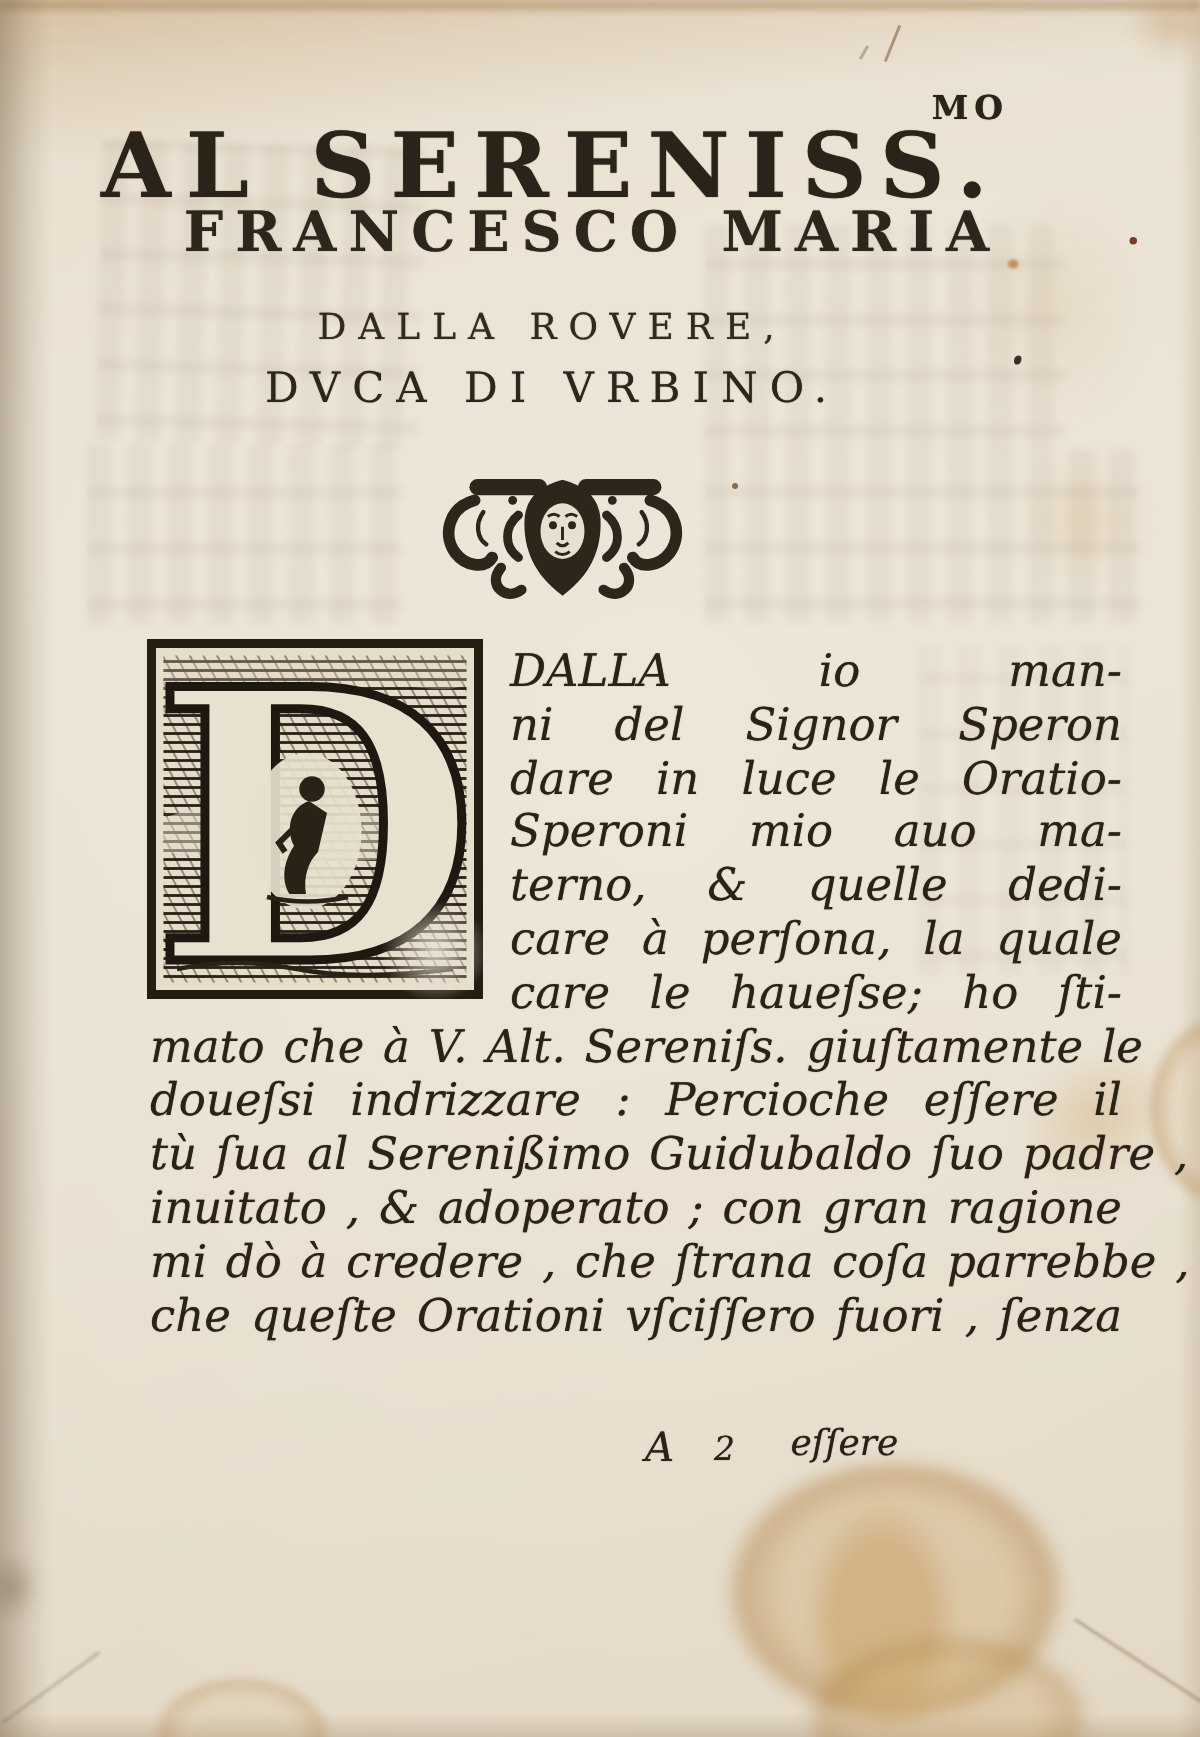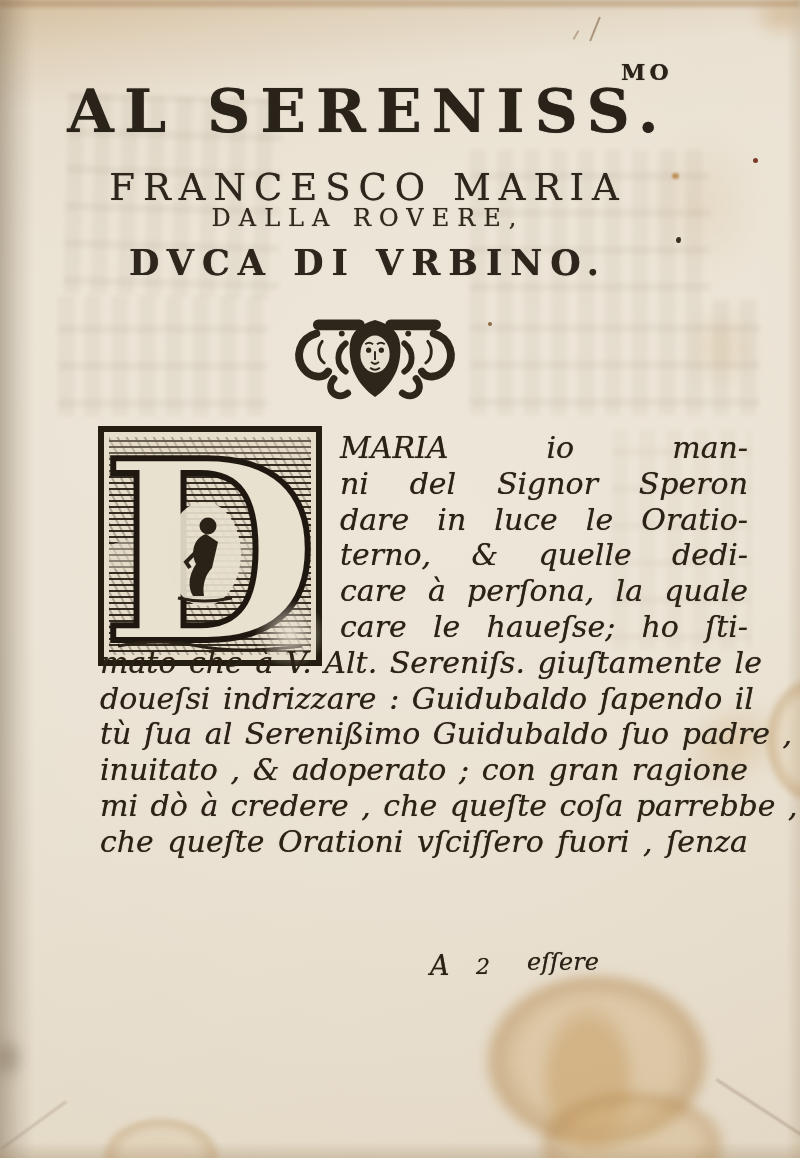--- a/index.html
+++ b/index.html
@@ -61,23 +61,23 @@
   .g3{left:470px;top:300px;width:290px;height:115px;}
   .g4{left:58px;top:296px;width:210px;height:120px;}
   .g5{left:612px;top:430px;width:140px;height:220px;opacity:.32;}
   
   .heading{position:absolute;left:0;top:0;width:736px;text-align:center;}
   .h-line{position:absolute;left:0;width:100%;white-space:nowrap;
     text-shadow:0 0 .7px rgba(43,35,24,.75);}
   .h1{top:76px;font-size:60px;letter-spacing:10px;font-weight:600;color:#2a231a;}
   .h1 .inner{position:relative;display:inline-block;}
   .h1 .sup{position:absolute;top:-17px;right:-4px;font-size:22px;letter-spacing:4px;font-weight:600;}
-  .h2{top:166px;font-size:37px;letter-spacing:8px;font-weight:400;color:#2d261c;}
+  .h2{top:132px;font-size:37px;letter-spacing:8px;font-weight:700;color:#2d261c;padding-left:27px;}
   .h3{top:204px;font-size:24px;letter-spacing:8px;font-weight:500;color:#322a1f;}
-  .h4{top:242px;font-size:35px;letter-spacing:8px;font-weight:700;color:#2d261c;}
+  .h4{top:242px;font-size:28px;letter-spacing:8px;font-weight:400;color:#2d261c;}
   
   .ornament{position:absolute;left:289px;top:312px;width:172px;height:92px;}
   .initial{position:absolute;left:98px;top:426px;width:224px;height:240px;}
   .initial-fade{position:absolute;left:250px;top:596px;width:80px;height:76px;pointer-events:none;
     background:radial-gradient(closest-side, rgba(233,225,210,.85), rgba(233,225,210,0) 90%);}
   
   .body-text{position:absolute;left:64px;top:430px;width:684px;
     font-style:italic;font-size:30px;line-height:35.8px;color:#2b2216;
     text-shadow:0 0 .7px rgba(43,34,22,.7);word-spacing:3px;}
   .bl{text-align:justify;text-align-last:justify;height:35.8px;white-space:nowrap;margin-left:36px;}
@@ -179,31 +179,32 @@
     <ellipse cx="106" cy="128" rx="37" ry="52" fill="#e7dfcd" opacity=".92"></ellipse>
     <circle cx="110" cy="100" r="8.5" fill="#2a2217"></circle>
     <path d="M108 108 C96 112 92 126 98 138 C90 150 90 162 95 170 L106 170 C104 158 108 148 114 142 L120 116 Z" fill="#2a2217"></path>
     <path d="M104 120 L88 136 L92 142" stroke="#2a2217" stroke-width="4" fill="none"></path>
     <path d="M80 172 Q106 178 134 172" stroke="#2a2217" stroke-width="3" fill="none"></path>
     <path d="M20 220 Q60 212 100 220 T 204 220" stroke="#2a2217" stroke-width="3" fill="none"></path>
   </svg>
   <div class="initial-fade"></div>
 
   <div class="body-text">
-    <div class="bl ind">MARIA io man-</div>
+    <div class="bl ind">DALLA io man-</div>
     <div class="bl ind">ni del Signor Speron</div>
     <div class="bl ind">dare in luce le Oratio-</div>
+    <div class="bl ind">Speroni mio auo ma-</div>
     <div class="bl ind">terno, &amp; quelle dedi-</div>
     <div class="bl ind">care à perſona, la quale</div>
     <div class="bl ind">care le haueſse; ho ſti-</div>
     <div class="bl">mato che à V. Alt. Sereniſs. giuſtamente le</div>
-    <div class="bl">doueſsi indrizzare : Guidubaldo ſapendo il</div>
+    <div class="bl">doueſsi indrizzare : Percioche eſſere il</div>
     <div class="bl">tù ſua al Serenißimo Guidubaldo ſuo padre ,</div>
     <div class="bl">inuitato , &amp; adoperato ; con gran ragione</div>
-    <div class="bl">mi dò à credere , che queſte coſa parrebbe ,</div>
+    <div class="bl">mi dò à credere , che ſtrana coſa parrebbe ,</div>
     <div class="bl">che queſte Orationi vſciſſero fuori , ſenza</div>
   </div>
 
   <div class="footer">
     <span class="sig-a">A</span>
     <span class="sig-n">2</span>
     <span class="catch">eſſere</span>
   </div>
 
 </div>

